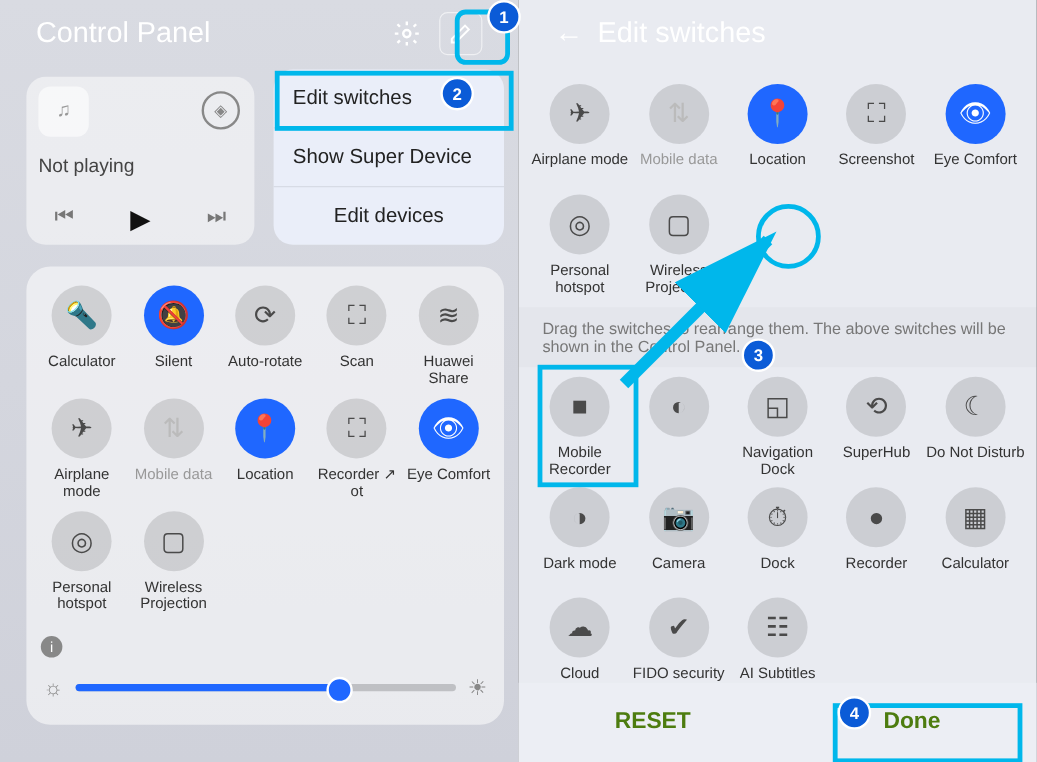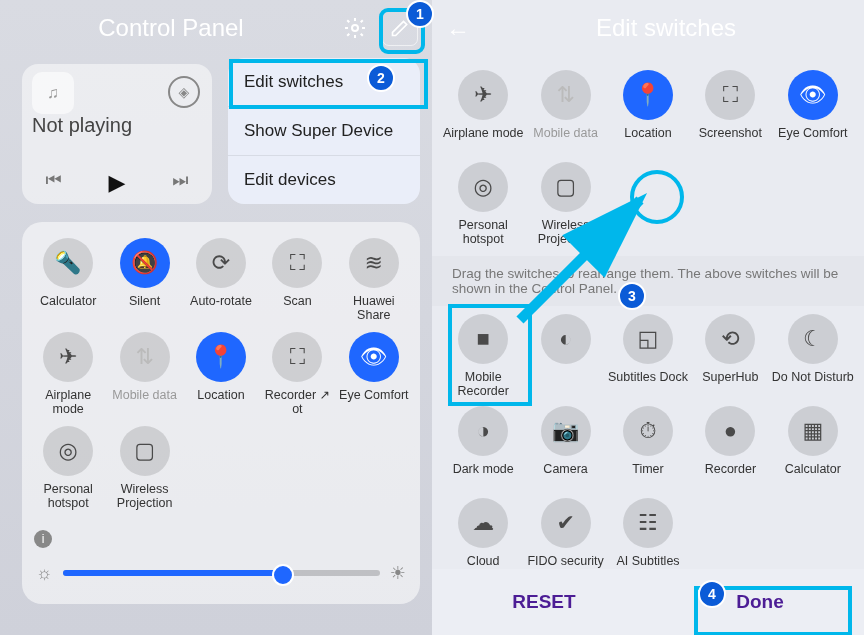--- a/index.html
+++ b/index.html
@@ -1,34 +1,34 @@
 <!DOCTYPE html>
 <html><head>
 <meta charset="utf-8">
 <style>
   body{margin:0;font-family:-apple-system,Segoe UI,Arial,sans-serif;background:#444;color:#333;}
   .stage{width:864px;height:635px;position:relative;display:flex;}
   .phone{width:50%;height:100%;background:linear-gradient(#d9dbe2,#cfd1da);position:relative;overflow:hidden;}
   
-  .hdr{display:flex;align-items:center;height:56px;padding:0 14px;color:#fff;font-size:22px;text-align:center;}
+  .hdr{display:flex;align-items:center;height:56px;padding:0 30px;color:#fff;font-size:22px;}
   .hdr .title{flex:1;font-size:24px;}
   .hdr .ico{width:34px;height:34px;border:1px solid rgba(255,255,255,.6);border-radius:7px;display:flex;align-items:center;justify-content:center;margin-left:10px;color:#fff;}
   .hdr .gear{border:none;}
   .back-arrow{font-size:24px;margin-right:12px;color:#fff;}
   
   .music{position:absolute;left:22px;top:64px;width:190px;height:140px;background:rgba(255,255,255,.5);border-radius:16px;padding:8px 10px;box-sizing:border-box;}
   .music .art{width:42px;height:42px;border-radius:10px;background:rgba(255,255,255,.6);display:flex;align-items:center;justify-content:center;color:#999;}
   .music .cast{position:absolute;right:12px;top:12px;width:28px;height:28px;border:2px solid #888;border-radius:50%;display:flex;align-items:center;justify-content:center;color:#888;font-size:14px;}
-  .music .np{font-size:20px;color:#444;margin-top:0;}
+  .music .np{font-size:16px;color:#444;margin-top:16px;}
   .music .ctrls{position:absolute;bottom:8px;left:0;right:0;display:flex;justify-content:space-around;font-size:18px;color:#777;}
   .music .ctrls .play{color:#111;font-size:22px;}
   
   .menu{position:absolute;left:228px;top:58px;width:192px;background:rgba(235,239,250,.95);border-radius:16px;overflow:hidden;}
   .menu div{padding:14px 16px;font-size:17px;color:#222;border-bottom:1px solid rgba(0,0,0,.08);}
-  .menu div:last-child{border-bottom:none;}
+  .menu div:last-child{border-bottom:none;text-align:center;}
   
   .panel{position:absolute;left:22px;top:222px;width:398px;background:rgba(255,255,255,.55);border-radius:20px;padding:16px 8px 20px;box-sizing:border-box;}
   .grid5{display:grid;grid-template-columns:repeat(5,1fr);gap:6px 0;}
   .sw{display:flex;flex-direction:column;align-items:center;font-size:12.5px;color:#333;line-height:1.15;text-align:center;}
   .sw .circ{width:50px;height:50px;border-radius:50%;background:rgba(0,0,0,.12);display:flex;align-items:center;justify-content:center;font-size:22px;color:#4a4a4a;margin-bottom:6px;}
   .sw.on .circ{background:#1f67ff;color:#fff;}
   .sw .lbl{min-height:30px;}
   .sw.dim{color:#999;}
   .sw.dim .circ{color:#bbb;}
   .note{display:flex;align-items:center;gap:8px;font-size:13.5px;color:#555;margin:18px 4px 0;}
@@ -37,21 +37,21 @@
   .sun{color:#888;font-size:18px;}
   .track{flex:1;height:6px;background:rgba(0,0,0,.18);border-radius:3px;position:relative;}
   .fill{position:absolute;left:0;top:0;bottom:0;width:68%;background:#1f67ff;border-radius:3px;}
   .thumb{position:absolute;top:-6px;left:66%;width:18px;height:18px;border-radius:50%;background:#1f67ff;border:2px solid #fff;}
   
   .right .grid5{padding:8px 10px;}
   .right .sw .circ{background:rgba(0,0,0,.12);}
   .right .sw.on .circ{background:#1f67ff;color:#fff;}
   .dragtxt{font-size:13.5px;color:#777;padding:10px 20px;background:rgba(0,0,0,.02);}
   .footer{position:absolute;bottom:0;left:0;right:0;height:66px;display:flex;align-items:center;justify-content:space-around;background:#eceef4;}
-  .fbtn{font-size:19px;font-weight:600;color:#4c1d95;padding:10px 46px;}
+  .fbtn{font-size:19px;font-weight:600;color:#4d7c0f;padding:10px 46px;}
   
   .ann-circle{position:absolute;width:24px;height:24px;border-radius:50%;background:#0b5bd7;border:2px solid #fff;color:#fff;font-size:14px;font-weight:700;display:flex;align-items:center;justify-content:center;z-index:50;}
   .ann-box{position:absolute;border:4px solid #00b7eb;z-index:40;pointer-events:none;}
   .ann-ring{position:absolute;border:4px solid #00b7eb;border-radius:50%;z-index:40;pointer-events:none;}
   .ann-arrow{position:absolute;z-index:40;pointer-events:none;}
   svg{display:block;}
 </style>
 </head>
 <body>
 
@@ -198,41 +198,41 @@
     <div class="grid5" id="rbot">
         <div class="sw">
           <div class="circ">■</div>
           <div class="lbl">Mobile Recorder</div>
         </div>
         <div class="sw">
           <div class="circ">◐</div>
         </div>
         <div class="sw">
           <div class="circ">◱</div>
-          <div class="lbl">Subtitles Dock</div>
+          <div class="lbl">Navigation Dock</div>
         </div>
         <div class="sw">
           <div class="circ">⟲</div>
           <div class="lbl">SuperHub</div>
         </div>
         <div class="sw">
           <div class="circ">☾</div>
           <div class="lbl">Do Not Disturb</div>
         </div>
         <div class="sw">
           <div class="circ">◑</div>
           <div class="lbl">Dark mode</div>
         </div>
         <div class="sw">
           <div class="circ">📷</div>
           <div class="lbl">Camera</div>
         </div>
         <div class="sw">
           <div class="circ">⏱</div>
-          <div class="lbl">Timer</div>
+          <div class="lbl">Dock</div>
         </div>
         <div class="sw">
           <div class="circ">●</div>
           <div class="lbl">Recorder</div>
         </div>
         <div class="sw">
           <div class="circ">▦</div>
           <div class="lbl">Calculator</div>
         </div>
         <div class="sw">

